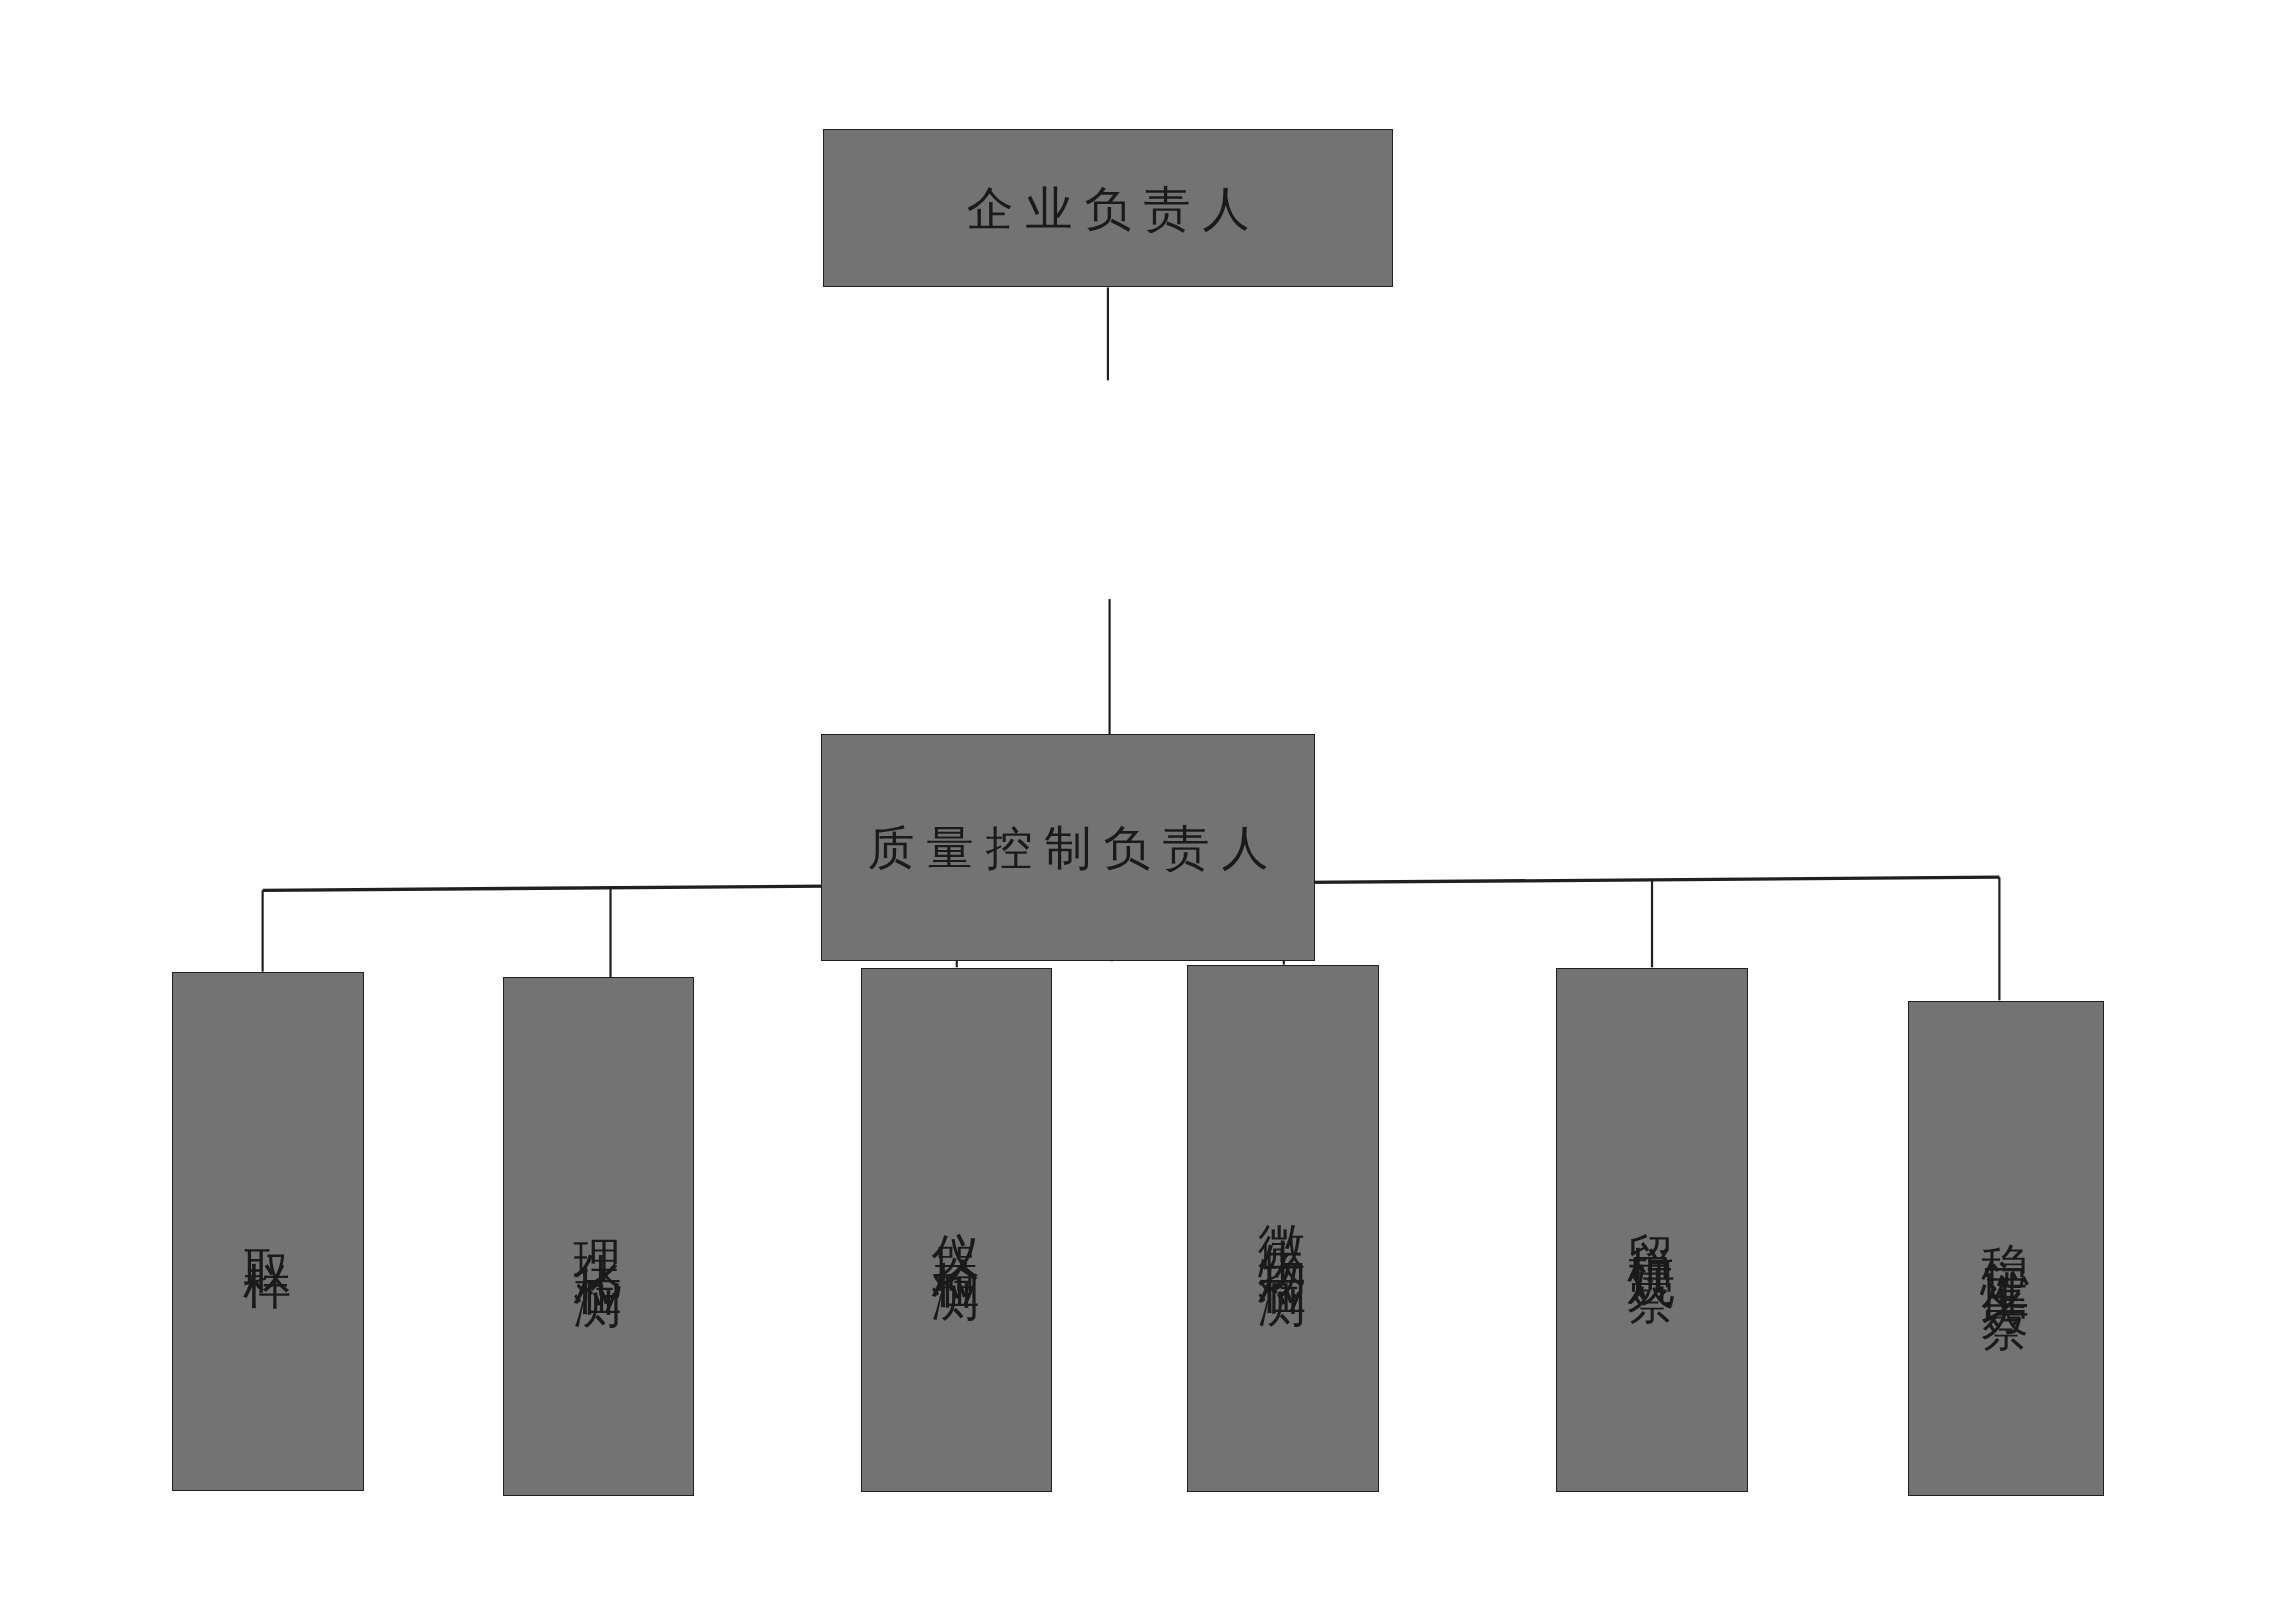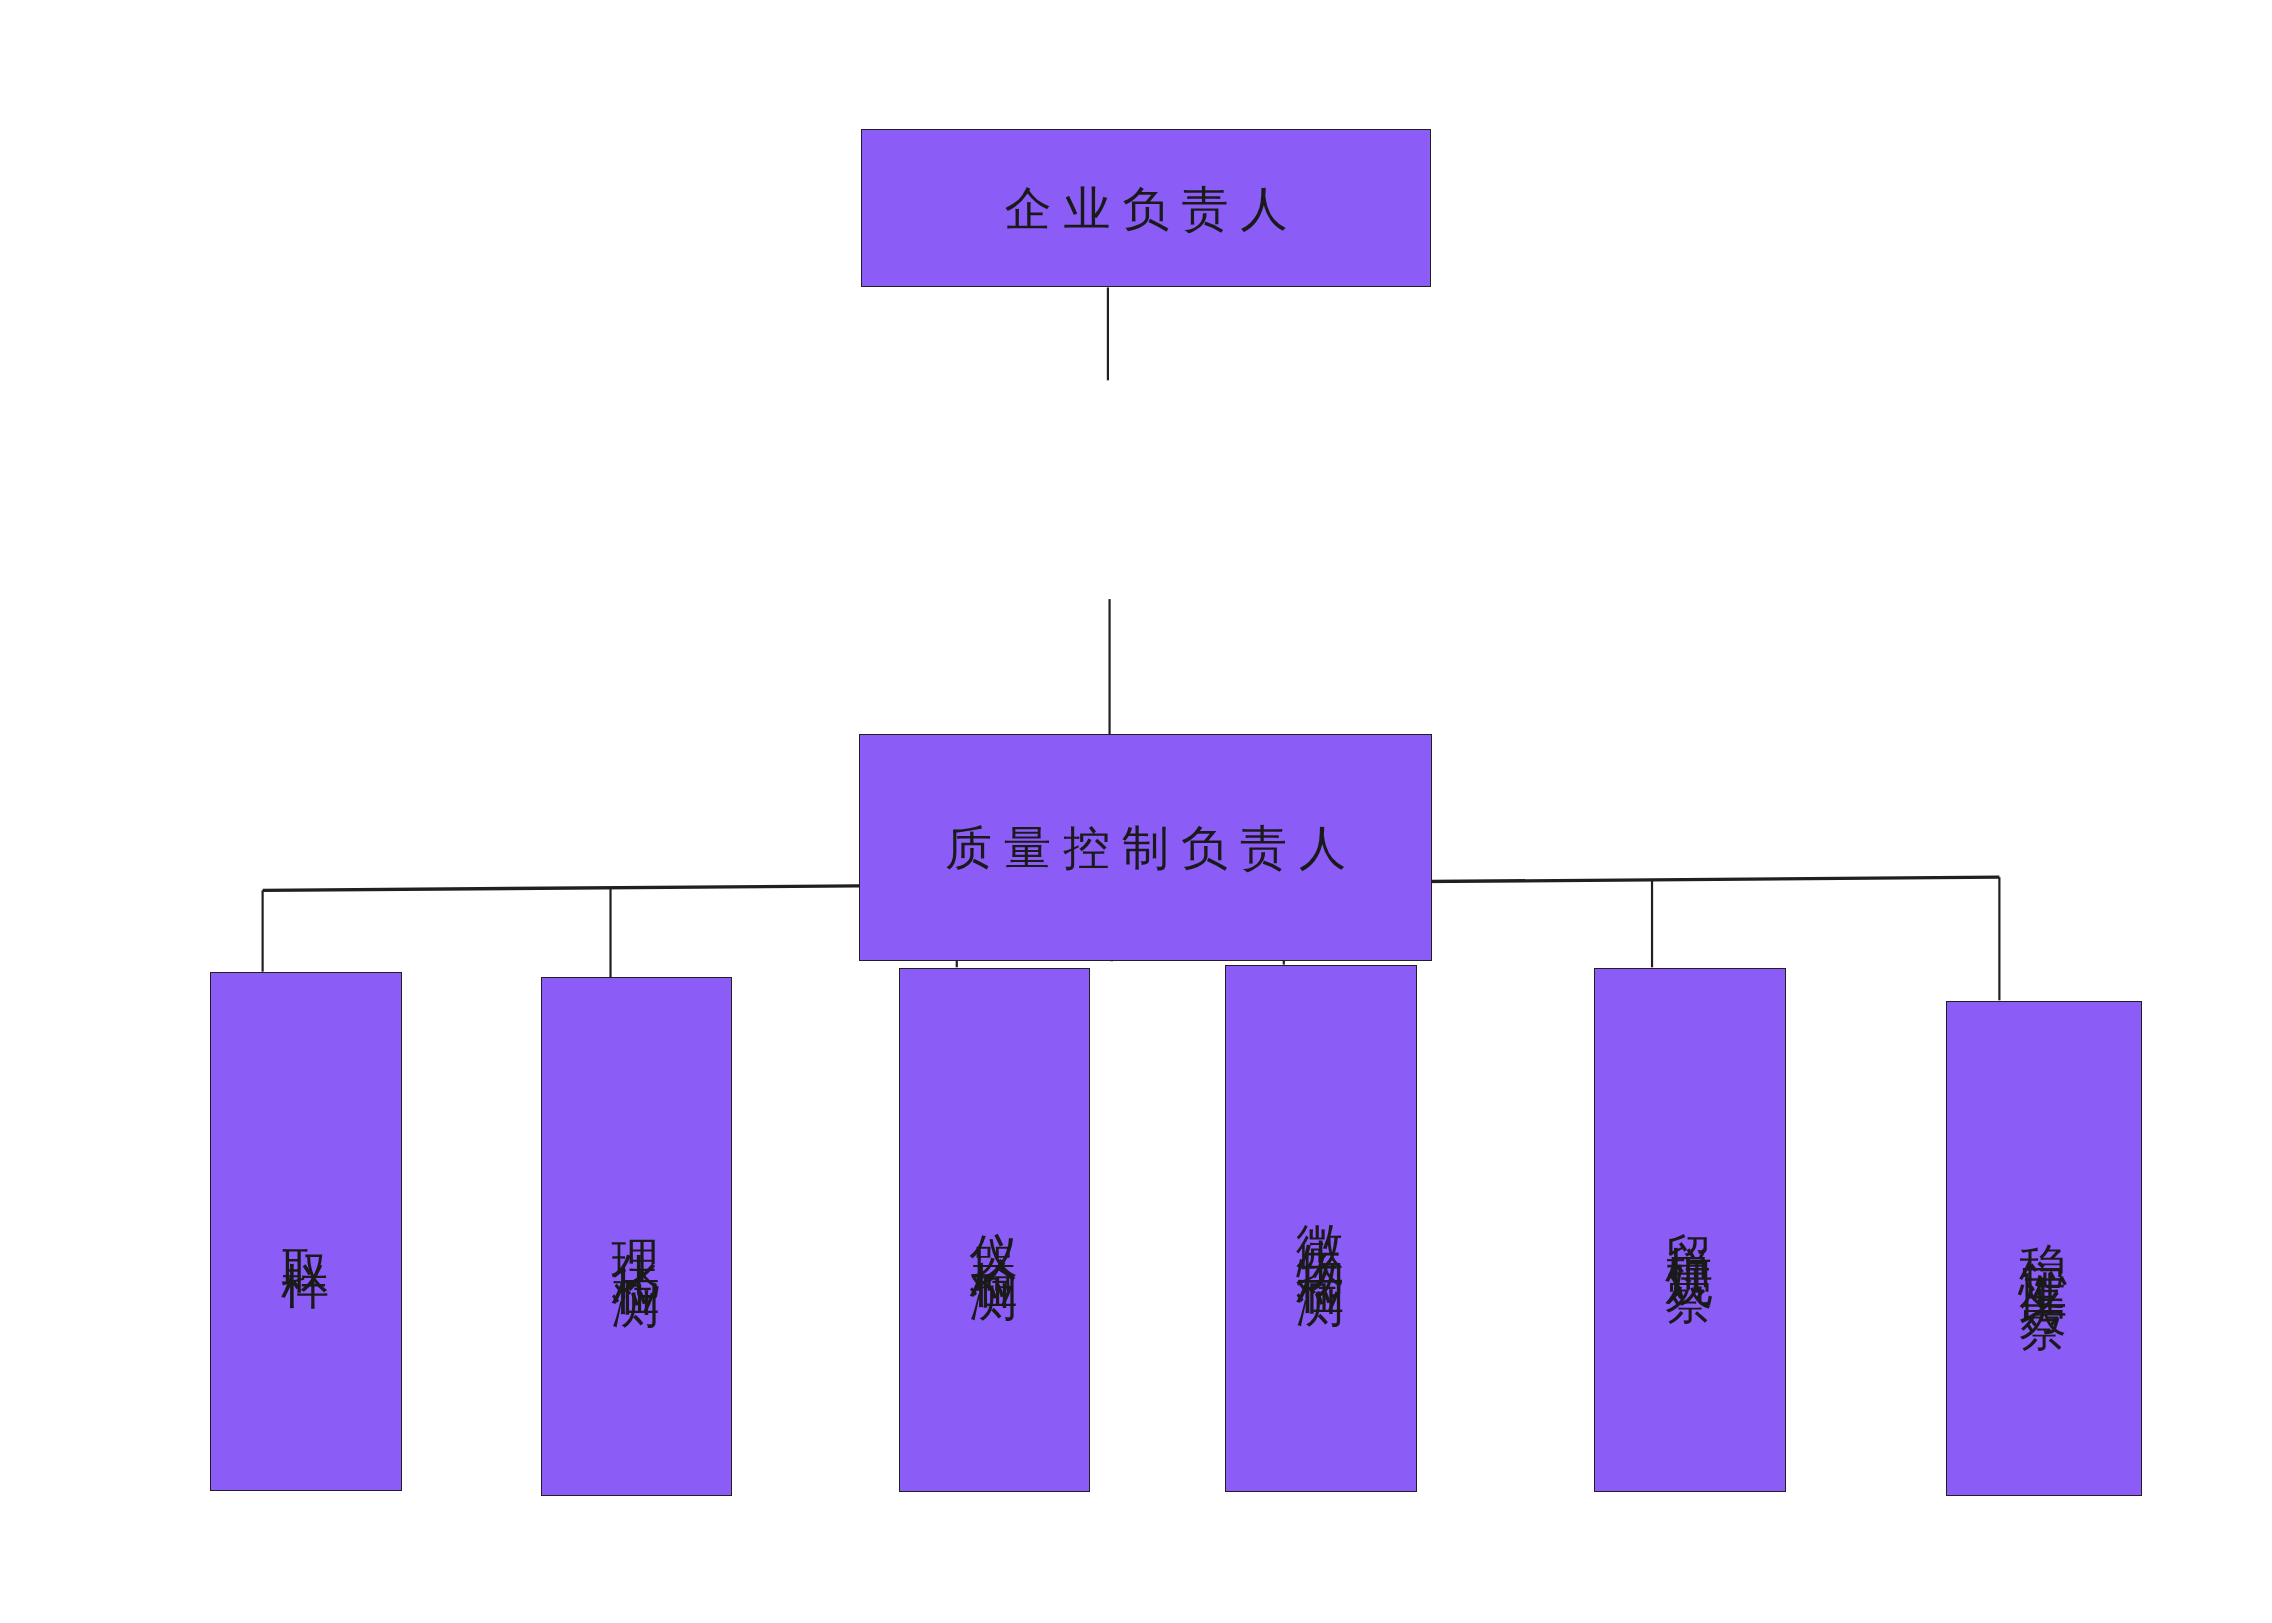--- a/index.html
+++ b/index.html
@@ -23,27 +23,26 @@
     position: absolute;
     left: 0;
     top: 0;
     width: 2273px;
     height: 1623px;
     pointer-events: none;
   }
   .node {
     position: absolute;
     box-sizing: border-box;
-    background: #8b5cf6;
+    background: #737373;
     border: 1.6px solid #231f20;
     display: flex;
     align-items: center;
     justify-content: center;
     overflow: hidden;
-    margin-left: 38px;
   }
   .node-label {
     color: #1a1a1a;
     white-space: nowrap;
     line-height: 1.0;
   }
   
   .node.horizontal .node-label {
     writing-mode: horizontal-tb;
     font-size: 47px;
@@ -87,21 +86,21 @@
       <line x1="3005" y1="1601" x2="3005" y2="1760"></line>
       <line x1="3637" y1="1596" x2="3637" y2="1820"></line>
     </g>
   </svg>
 
   <div class="node horizontal" style="left:823px; top:129px; width:570px; height:158px;">
     <span class="node-label">企业负责人</span>
   </div>
 
 
-  <div class="node horizontal" style="left:821px; top:734px; width:573px; height:227px;">
+  <div class="node horizontal" style="left:821px; top:734px; width:494px; height:227px;">
     <span class="node-label">质量控制负责人</span>
   </div>
 
   <div class="node vertical" style="left:172px; top:972px; width:192px; height:519px;">
     <span class="node-label">取样</span>
   </div>
 
   <div class="node vertical" style="left:503px; top:977px; width:191px; height:519px;">
     <span class="node-label">理化检测</span>
   </div>

